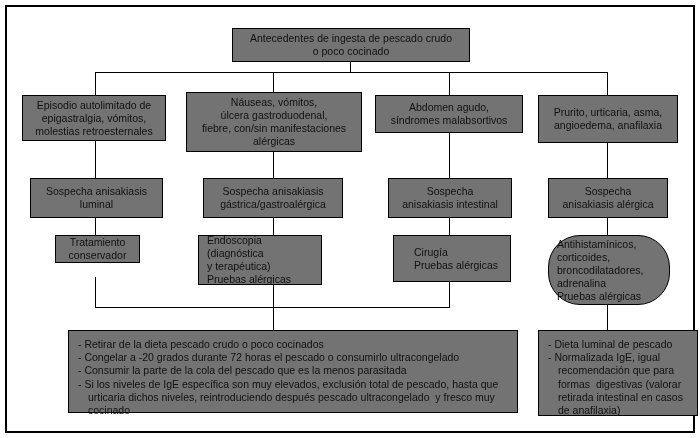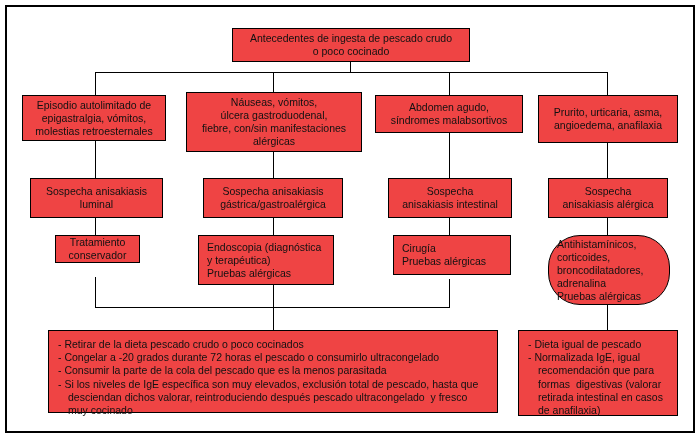--- a/index.html
+++ b/index.html
@@ -7,32 +7,32 @@
     position:relative; width:700px; height:438px; background:#ffffff;
     font-family:"Liberation Sans", sans-serif; color:#111;
     overflow:hidden;
   }
   .frame {
     position:absolute; left:5px; top:5px; right:5px; bottom:5px;
     border:2px solid #000;
   }
   .node {
     position:absolute; box-sizing:border-box;
-    border:1px solid #000; background:#ef4444;
+    border:1px solid #000; background:#737373;
     display:flex; align-items:center; justify-content:center;
     text-align:center; white-space:pre-line;
     font-size:10.5px; line-height:13px;
     padding:2px 4px; z-index:2;
   }
   .node.left {
     justify-content:flex-start; text-align:left;
   }
   .node.list-box {
     flex-direction:column; align-items:flex-start; justify-content:flex-start;
-    text-align:left; padding:7px 8px 6px 9px; white-space:normal;
+    text-align:left; padding:7px 8px 6px 9px; white-space:normal;margin-left:20px;
   }
   .bullet {
     padding-left:10px; text-indent:-10px; white-space:pre-wrap;
     font-size:10.5px; line-height:13.2px;
   }
   .bullet::before { content:"- "; }
   .vline, .hline { position:absolute; background:#000; z-index:1; }
   .vline { width:1px; }
   .hline { height:1px; }
 </style>
@@ -81,34 +81,34 @@
 luminal</div>
   <div class="node" style="left:203px; top:178px; width:140px; height:40px;">Sospecha anisakiasis
 gástrica/gastroalérgica</div>
   <div class="node" style="left:388px; top:178px; width:124px; height:40px;">Sospecha
 anisakiasis intestinal</div>
   <div class="node" style="left:548px; top:178px; width:120px; height:40px;">Sospecha
 anisakiasis alérgica</div>
 
   <div class="node" style="left:55px; top:235px; width:85px; height:28px;">Tratamiento
 conservador</div>
-  <div class="node left" style="left:198px; top:235px; width:136px; height:50px; padding-left:8px;">Endoscopia (diagnóstica
+  <div class="node left" style="left:198px; top:235px; width:124px; height:50px; padding-left:8px;">Endoscopia (diagnóstica
 y terapéutica)
 Pruebas alérgicas</div>
-  <div class="node left" style="left:393px; top:235px; width:118px; height:40px; padding-left:8px;">Cirugía
+  <div class="node left" style="left:393px; top:235px; width:118px; height:47px; padding-left:20px;">Cirugía
 Pruebas alérgicas</div>
   <div class="node left" style="left:548px; top:235px; width:122px; height:70px; padding-left:8px;border-radius:32px;">Antihistamínicos,
 corticoides,
 broncodilatadores,
 adrenalina
 Pruebas alérgicas</div>
 
   <div class="node list-box" style="left:48px; top:330px; width:450px; height:83px;">
       <div class="bullet">Retirar de la dieta pescado crudo o poco cocinados</div>
       <div class="bullet">Congelar a -20 grados durante 72 horas el pescado o consumirlo ultracongelado</div>
       <div class="bullet">Consumir la parte de la cola del pescado que es la menos parasitada</div>
-      <div class="bullet">Si los niveles de IgE específica son muy elevados, exclusión total de pescado, hasta que desciendan dichos valorar, reintroduciendo después pescado ultracongelado  y fresco muy cocinado</div>
+      <div class="bullet">Si los niveles de IgE específica son muy elevados, exclusión total de pescado, hasta que urticaria dichos niveles, reintroduciendo después pescado ultracongelado  y fresco muy cocinado</div>
     </div>
   <div class="node list-box" style="left:518px; top:330px; width:160px; height:86px;">
-      <div class="bullet">Dieta igual de pescado</div>
+      <div class="bullet">Dieta luminal de pescado</div>
       <div class="bullet">Normalizada IgE, igual recomendación que para formas  digestivas (valorar retirada intestinal en casos de anafilaxia)</div>
     </div>
 </div>
 
 </body></html>

